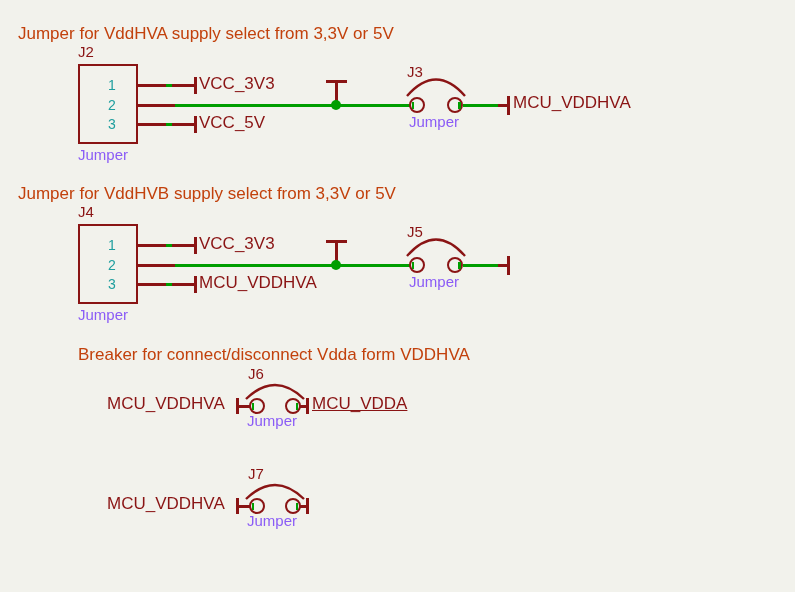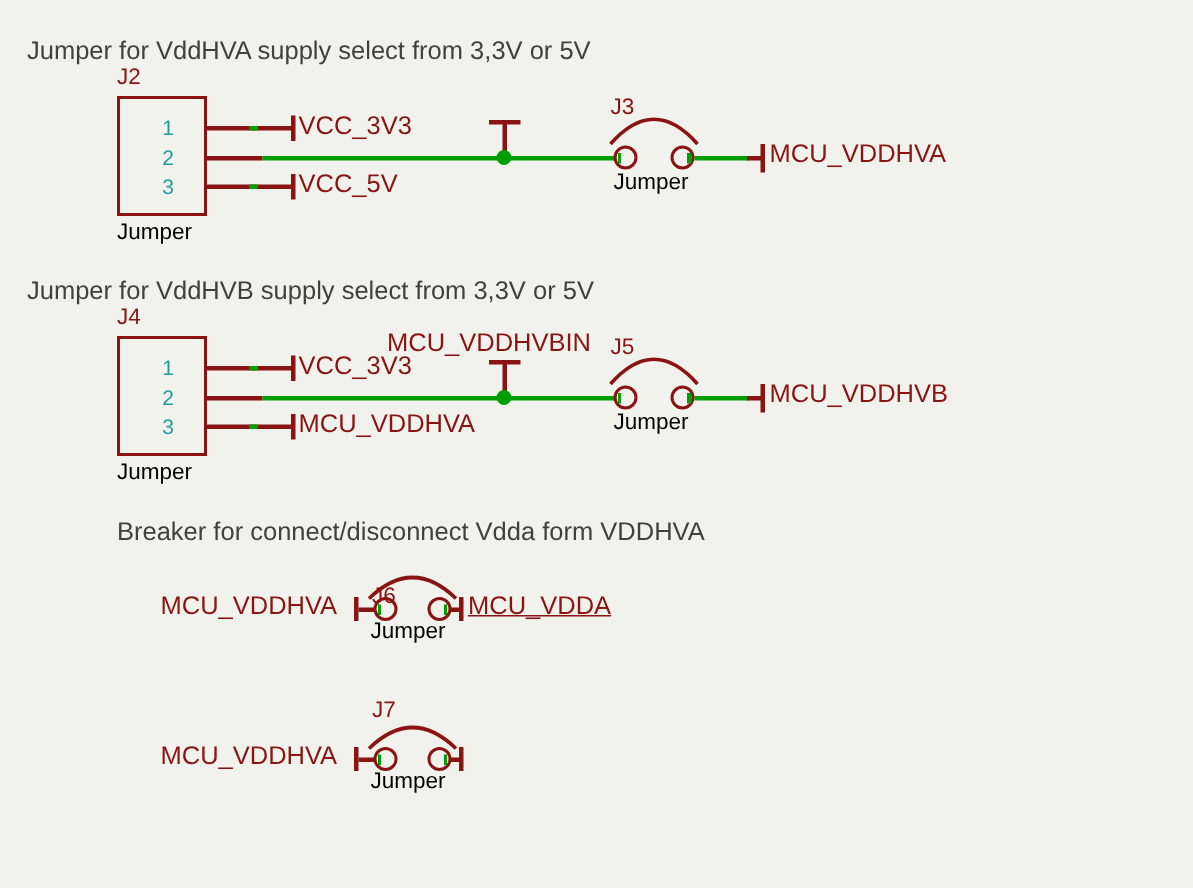--- a/index.html
+++ b/index.html
@@ -4,24 +4,24 @@
 <style>
   html,body{margin:0;padding:0;}
   #canvas{
     position:relative;
     width:795px;height:592px;
     background:#f2f2ec;
     font-family:"Liberation Sans", sans-serif;
     overflow:hidden;
   }
   .t{position:absolute;white-space:nowrap;line-height:18px;font-size:17px;}
-  .note{color:#404040;}
+  .note{color:#c2410c;}
   .rlab{color:#8a1414;}
   .ref{color:#8a1414;font-size:15px;line-height:16px;}
-  .val{color:#000000;font-size:15px;line-height:16px;}
+  .val{color:#8b5cf6;font-size:15px;line-height:16px;}
   .pin{position:absolute;color:#1e9e9e;font-size:14px;line-height:15px;width:18px;text-align:center;}
   .wire{position:absolute;height:2.5px;background:#8a1414;}
   .gwire{position:absolute;height:2.5px;background:#009e00;}
   .gdash{position:absolute;width:6px;height:3px;background:#009e00;}
   .gtick{position:absolute;width:2.5px;height:7px;background:#009e00;}
   .bar{position:absolute;width:3px;height:17px;background:#8a1414;}
   .vstem{position:absolute;width:3px;background:#8a1414;}
   .hbar{position:absolute;height:3px;background:#8a1414;}
   .cbox{position:absolute;border:2.5px solid #8a1414;box-sizing:border-box;background:transparent;}
   .jc{position:absolute;width:16px;height:16px;border:2.5px solid #8a1414;border-radius:50%;box-sizing:border-box;background:transparent;}
@@ -92,40 +92,38 @@
   <div class="wire" style="left:138px;top:264px;width:37px;"></div>
   <div class="gwire" style="left:175px;top:264px;width:236px;"></div>
   <div class="wire" style="left:138px;top:283px;width:56px;"></div>
   <div class="gdash" style="left:166px;top:283px;"></div>
 
   <div class="bar" style="left:193.5px;top:236.5px;"></div>
   <span class="t rlab" style="left:199px;top:235px;">VCC_3V3</span>
   <div class="bar" style="left:193.5px;top:275.5px;"></div>
   <span class="t rlab" style="left:199px;top:274px;">MCU_VDDHVA</span>
 
-  <span class="t rlab" style="left:258px;top:220px;">MCU_VDDHVBIN</span>
   <div class="hbar" style="left:326px;top:240px;width:21px;"></div>
   <div class="vstem" style="left:334.5px;top:242px;height:23px;"></div>
   <div class="jdot" style="left:331px;top:260px;"></div>
 
   <span class="t ref" style="left:407px;top:224px;">J5</span>
   <div class="jc" style="left:409px;top:257px;"></div>
   <div class="gtick" style="left:411.5px;top:261.5px;"></div>
   <div class="jc" style="left:447px;top:257px;"></div>
   <div class="gtick" style="left:458px;top:261.5px;"></div>
   <span class="t val" style="left:409px;top:274px;">Jumper</span>
 
   <div class="gwire" style="left:463px;top:264px;width:36px;"></div>
   <div class="wire" style="left:498px;top:264px;width:10px;"></div>
   <div class="bar" style="left:506.5px;top:255.5px;height:19px;"></div>
-  <span class="t rlab" style="left:513px;top:254px;">MCU_VDDHVB</span>
 
 
   <span class="t note" style="left:78px;top:346px;">Breaker for connect/disconnect Vdda form VDDHVA</span>
-  <span class="t ref" style="left:248px;top:366px;margin-top:24px;">J6</span>
+  <span class="t ref" style="left:248px;top:366px;">J6</span>
 
   <span class="t rlab" style="left:107px;top:395px;">MCU_VDDHVA</span>
   <div class="bar" style="left:236px;top:398px;height:16px;"></div>
   <div class="wire" style="left:239px;top:405px;width:11px;"></div>
   <div class="jc" style="left:249px;top:398px;"></div>
   <div class="gtick" style="left:251.5px;top:402.5px;"></div>
   <div class="jc" style="left:285px;top:398px;"></div>
   <div class="gtick" style="left:295.5px;top:402.5px;"></div>
   <div class="wire" style="left:300px;top:405px;width:8px;"></div>
   <div class="bar" style="left:306px;top:398px;height:16px;"></div>

